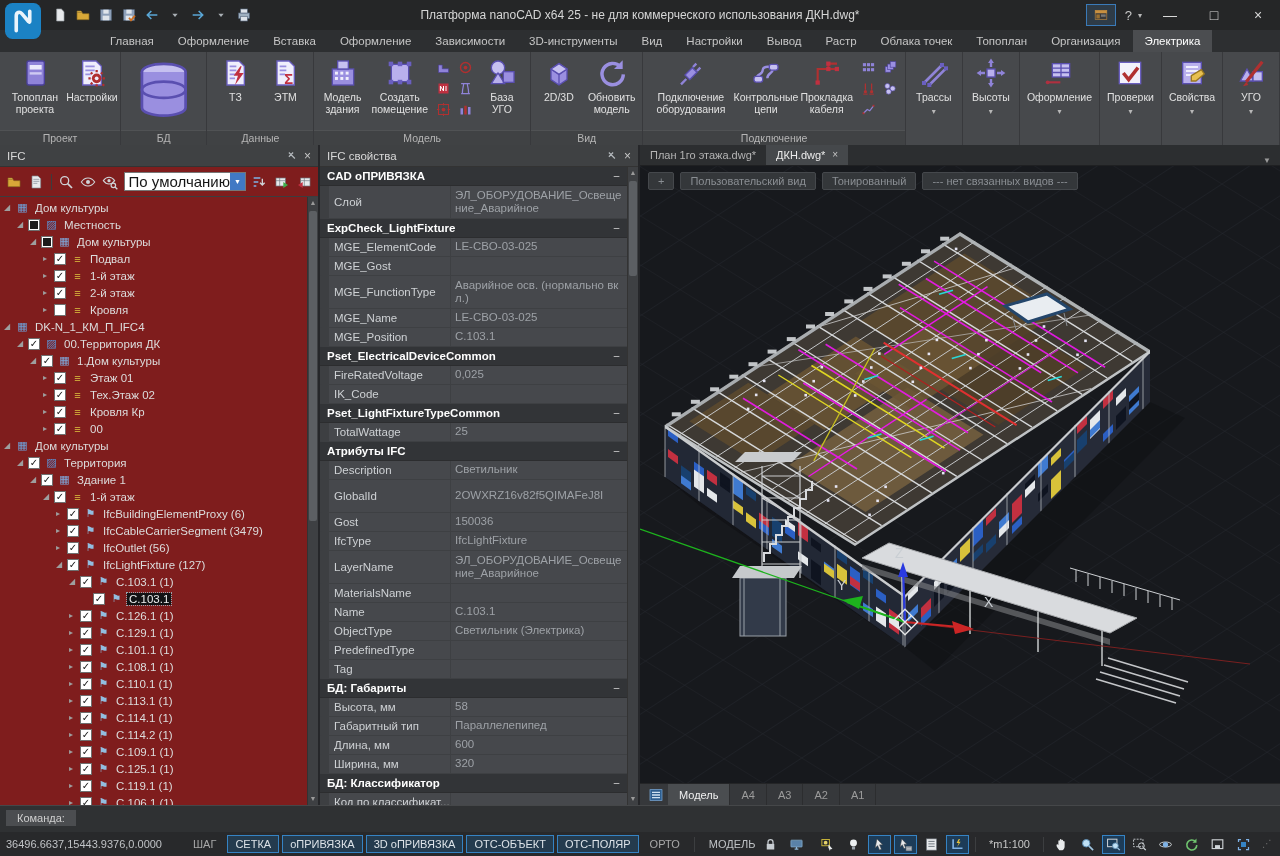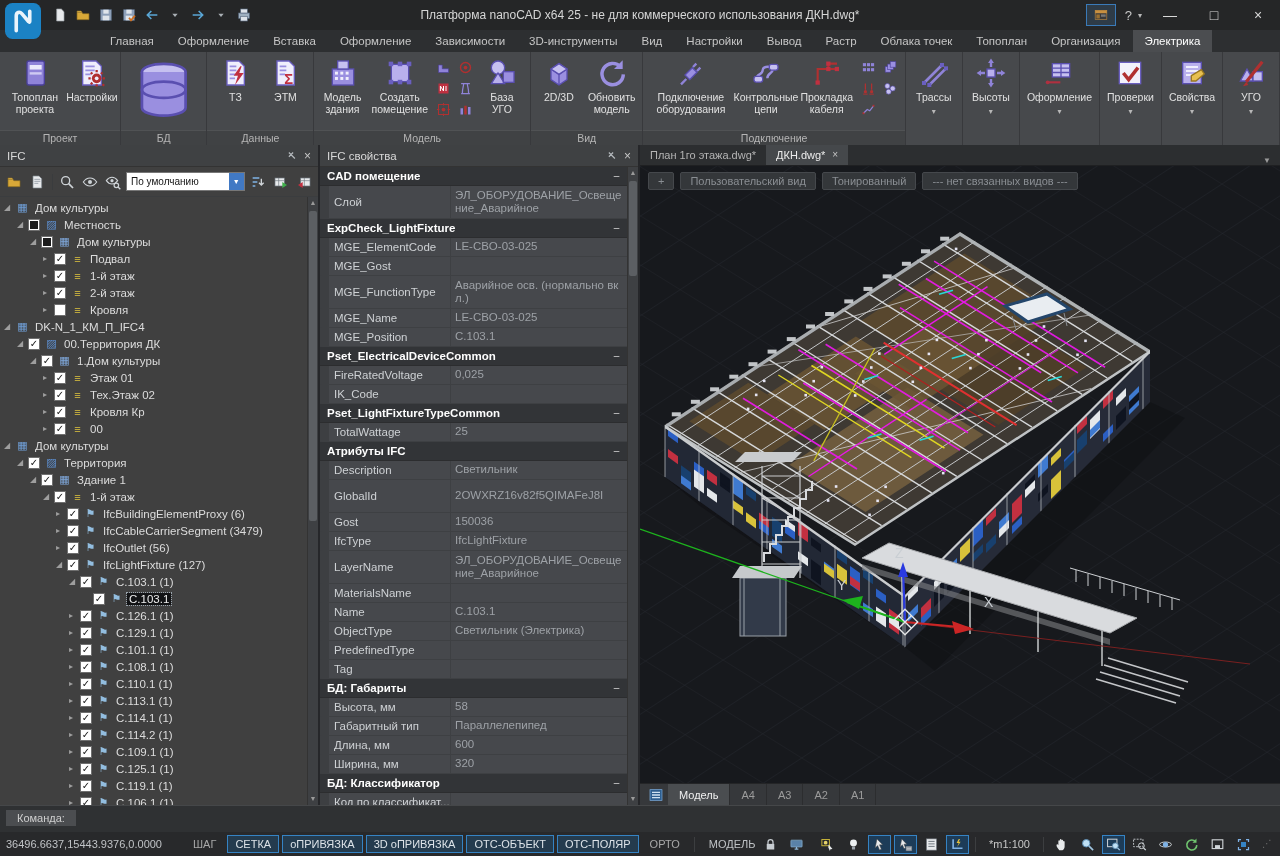--- a/index.html
+++ b/index.html
@@ -34,33 +34,33 @@
   .rbtn .bic{width:32px;height:32px}
   .rbtn .blbl{font-size:10.5px;line-height:11.5px;color:#e0e0e0;text-align:center;margin-top:3px}
   .dd-caret{color:#b8b8b8;font-size:8px;margin-top:3px}
   .minis{display:grid;grid-template-columns:15px 15px;grid-auto-rows:15px;gap:6px 7px;margin:6px 4px 0 4px}
   .mini{width:14px;height:14px}
   .dbstack{display:flex;flex-direction:column;gap:5px;padding:3px 7px 0 7px}
   .dbstack .bic{width:29px;height:29px}
 
   
   .workspace{position:absolute;top:145px;left:0;width:1280px;height:660px;background:#26272a}
-  .panel{position:absolute;top:0;bottom:0;background:#404040}
+  .panel{position:absolute;top:0;bottom:0;background:#7f1d1d}
   .panel.ifc{left:0;width:318px}
   .panel.props{left:320px;width:318px}
   .phead{height:22px;background:#3f4143;display:flex;align-items:center;padding:0 7px;font-size:11.5px;color:#d8d8d8;border-bottom:1px solid #333;gap:7px}
   .phead .sp{flex:1}
   .phead .ic{width:12px;height:12px;opacity:.85}
   .phead .closex{font-size:12px;color:#c8c8c8}
 
   .ptool{height:30px;display:flex;align-items:center;gap:4px;padding:0 5px;border-bottom:1px solid #3b3d3f}
   .ptool .tbtn{width:20px;height:20px;display:flex;align-items:center;justify-content:center}
   .ptool .tsep{width:1px;height:16px;background:#3a3c3e;margin:0 1px}
   .fsel{display:flex;align-items:center;height:19px;background:#fff;border:1px solid #777;width:126px}
-  .fsel .ftext{flex:1;font-size:10px;color:#151515;padding-left:4px;white-space:nowrap;overflow:hidden}
+  .fsel .ftext{flex:1;font-size:15px;color:#151515;padding-left:4px;white-space:nowrap;overflow:hidden}
   .fsel .fbtn{width:15px;height:100%;background:#4179c4;color:#fff;font-size:7px;display:flex;align-items:center;justify-content:center}
 
   .tree{position:absolute;top:52px;bottom:0;left:0;right:11px;overflow:hidden;padding-top:2px;font-size:11.5px}
   .trow{height:17px;display:flex;align-items:center;white-space:nowrap;color:#dcdcdc}
   .ex{width:11px;color:#9e9e9e;font-size:8px;flex-shrink:0}
   .cb{width:12px;height:12px;background:#fff;border:1px solid #6f6f6f;margin-right:4px;flex-shrink:0;display:flex;align-items:center;justify-content:center;font-size:10px;color:#161616;font-weight:bold;line-height:1}
   .cb.partial i{display:block;width:8px;height:8px;background:#1c1c1c}
   .ti{width:15px;font-size:11px;flex-shrink:0;text-align:center;margin-right:3px}
   .ti.model{color:#6f9ed6}.ti.site{color:#5d8fd0}.ti.building{color:#7fa8dc}.ti.floor{color:#dec33e}.ti.class{color:#92bddf}
   .tlbl{padding:0 2px}
@@ -830,21 +830,21 @@
         <span class="sp"></span>
         <span class="ic">
             <svg viewBox="0 0 24 24">
               <path d="M4 10h12M10 4v12M16 10h5" stroke="#c8cdd2" stroke-width="2.4" fill="none" transform="rotate(45 12 12)"></path>
             </svg>
           </span>
         <span class="closex">×</span>
       </div>
       <div class="pbody" id="propBody">
           <div class="psech">
-            <span>CAD помещение</span>
+            <span>CAD оПРИВЯЗКА</span>
             <span class="minus">−</span>
           </div>
           <div class="prow tall">
             <span class="pname">Слой</span>
             <span class="pval">ЭЛ_ОБОРУДОВАНИЕ_Освещение_Аварийное</span>
           </div>
           <div class="psech">
             <span>ExpCheck_LightFixture</span>
             <span class="minus">−</span>
           </div>

